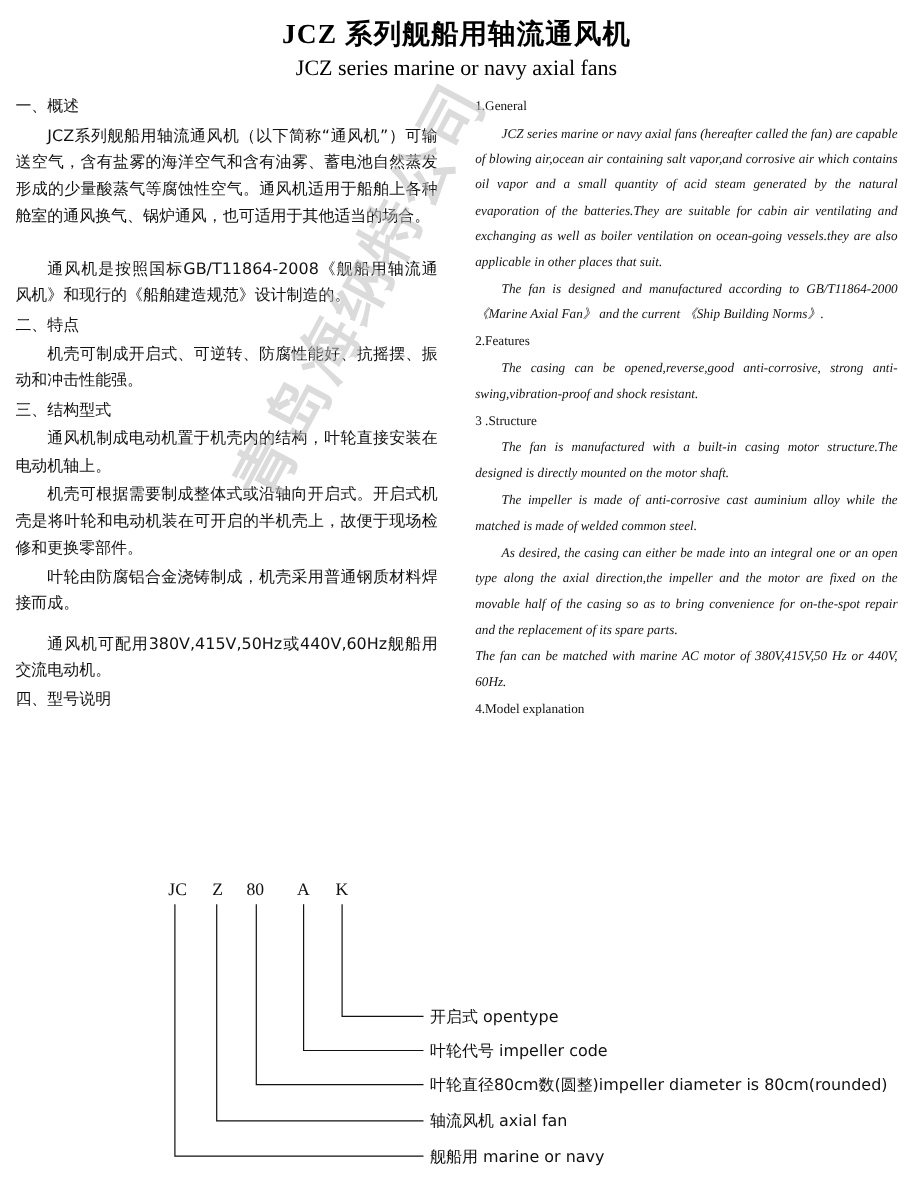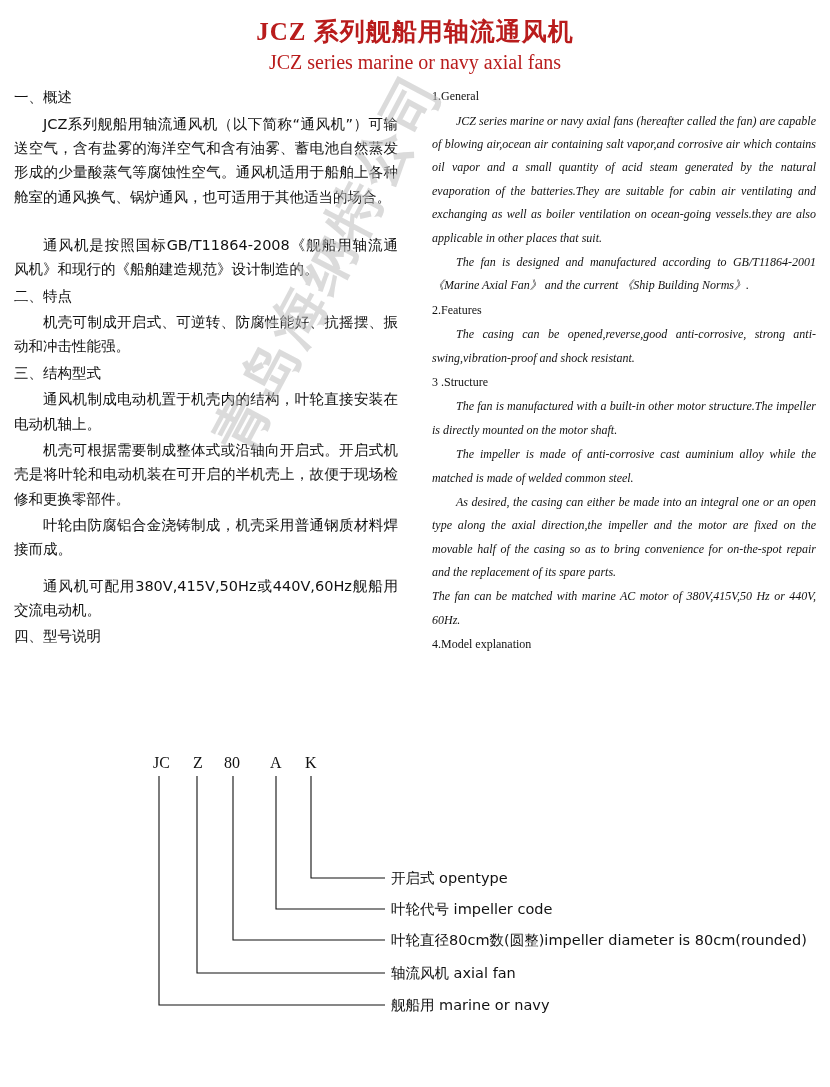--- a/index.html
+++ b/index.html
@@ -17,21 +17,21 @@
   }
   .page {
     position: relative;
     width: 830px;
     height: 1087px;
     box-sizing: border-box;
     padding: 10px 14px 0 14px;
   }
   .title-block {
     text-align: center;
-    color: #b91c1c;
+    color: #000000;
     margin-top: 6px;
   }
   .title-cn {
     font-size: 25px;
     font-weight: bold;
     letter-spacing: 1px;
     line-height: 1.25;
     font-family: "Liberation Serif", serif;
   }
   .title-en {
@@ -98,21 +98,21 @@
     white-space: nowrap;
     letter-spacing: 4px;
     pointer-events: none;
     user-select: none;
   }
 
   
   .diagram {
     position: absolute;
     left: 0;
-    top: 724px;
+    top: 770px;
     width: 816px;
     height: 317px;
   }
   .diagram svg {
     display: block;
   }
   .code-letter {
     font-family: "Liberation Serif", serif;
     font-size: 16px;
     fill: #111;
@@ -147,25 +147,25 @@
       <p class="para-cn">机壳可根据需要制成整体式或沿轴向开启式。开启式机壳是将叶轮和电动机装在可开启的半机壳上，故便于现场检修和更换零部件。</p>
       <p class="para-cn">叶轮由防腐铝合金浇铸制成，机壳采用普通钢质材料焊接而成。</p>
       <div class="spacer-sm"></div>
       <p class="para-cn">通风机可配用380V,415V,50Hz或440V,60Hz舰船用交流电动机。</p>
       <p class="head-cn">四、型号说明</p>
     </div>
 
     <div class="col col-en">
       <p class="para-en">1.General</p>
       <p class="para-en indent justify">JCZ series marine or navy axial fans (hereafter called the fan) are capable of blowing air,ocean air containing salt vapor,and corrosive air which contains oil vapor and a small quantity of acid steam generated by the natural evaporation of the batteries.They are suitable for cabin air ventilating and exchanging as well as boiler ventilation on ocean-going vessels.they are also applicable in other places that suit.</p>
-      <p class="para-en indent justify">The fan is designed and manufactured according to GB/T11864-2001 《Marine Axial Fan》 and the current 《Ship Building Norms》.</p>
+      <p class="para-en indent justify">The fan is designed and manufactured according to GB/T11864-2000 《Marine Axial Fan》 and the current 《Ship Building Norms》.</p>
       <p class="para-en">2.Features</p>
       <p class="para-en indent justify">The casing can be opened,reverse,good anti-corrosive, strong anti-swing,vibration-proof and shock resistant.</p>
       <p class="para-en">3 .Structure</p>
-      <p class="para-en indent justify">The fan is manufactured with a built-in other motor structure.The impeller is directly mounted on the motor shaft.</p>
+      <p class="para-en indent justify">The fan is manufactured with a built-in casing motor structure.The designed is directly mounted on the motor shaft.</p>
       <p class="para-en indent justify">The impeller is made of anti-corrosive cast auminium alloy while the matched is made of welded common steel.</p>
       <p class="para-en indent justify">As desired, the casing can either be made into an integral one or an open type along the axial direction,the impeller and the motor are fixed on the movable half of the casing so as to bring convenience for on-the-spot repair and the replacement of its spare parts.</p>
       <p class="para-en justify">The fan can be matched with marine AC motor of 380V,415V,50 Hz or 440V, 60Hz.</p>
       <p class="para-en">4.Model explanation</p>
     </div>
 
   </div>
 
   <div class="watermark">青岛海纳特公司</div>
 

